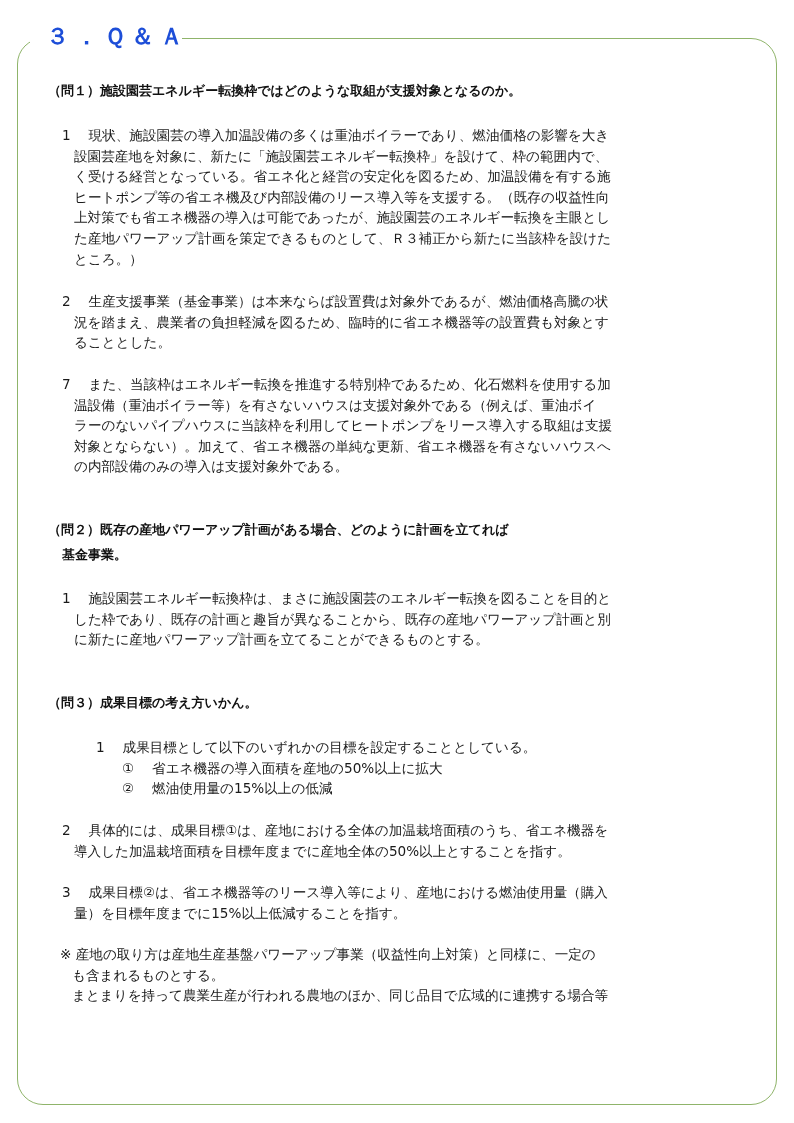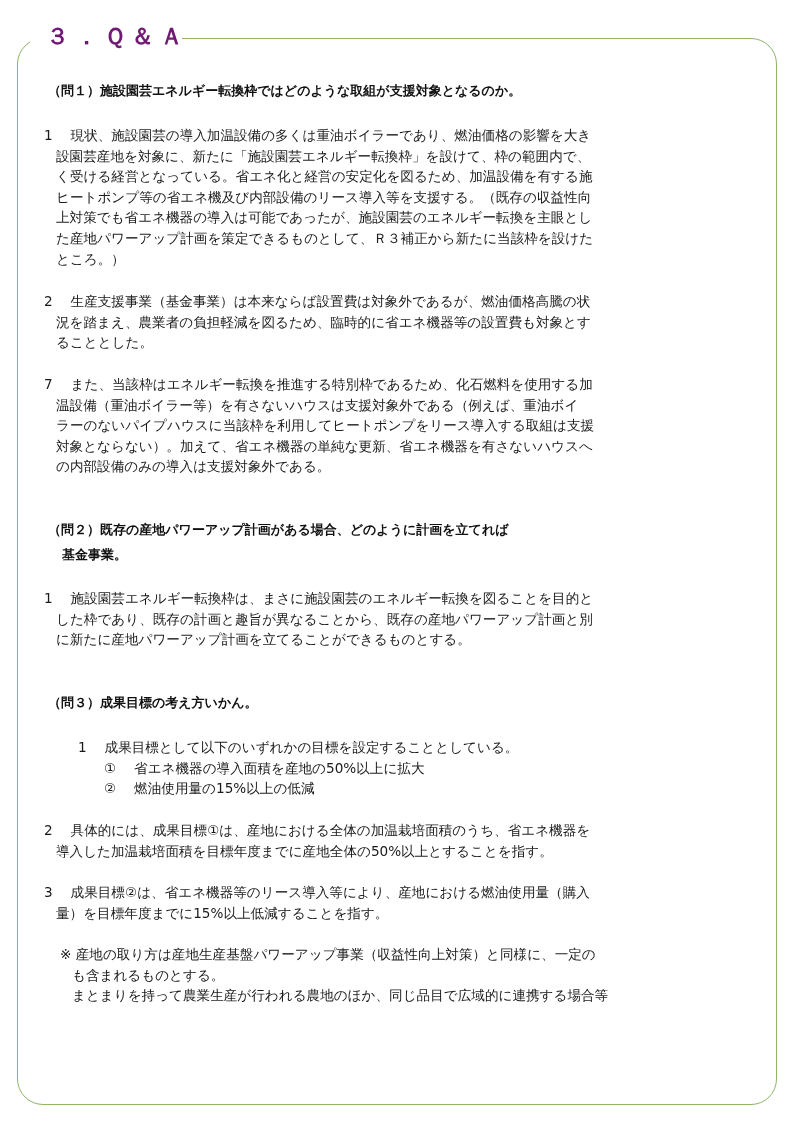--- a/index.html
+++ b/index.html
@@ -34,21 +34,21 @@
       background: #ffffff;
     }
     .section-heading {
       position: absolute;
       left: 46px;
       top: 18px;
       font-size: 23px;
       font-weight: bold;
       letter-spacing: 6px;
       line-height: 36px;
-      color: #701a75;
+      color: #1d4ed8;
       white-space: nowrap;
       text-align: right;
     }
     .content {
       position: absolute;
       left: 0;
       top: 0;
       width: 794px;
     }
     .question {
@@ -59,21 +59,21 @@
       line-height: 25px;
       color: #111;
       width: 720px;
     }
     .question .qline2 {
       display: block;
       padding-left: 14px;
     }
     .para {
       position: absolute;
-      left: 44px;
+      left: 62px;
       width: 700px;
       font-size: 13.6px;
       line-height: 20.6px;
       color: #1a1a1a;
     }
     .para .line {
       display: block;
       white-space: nowrap;
     }
     .para .line.cont {

